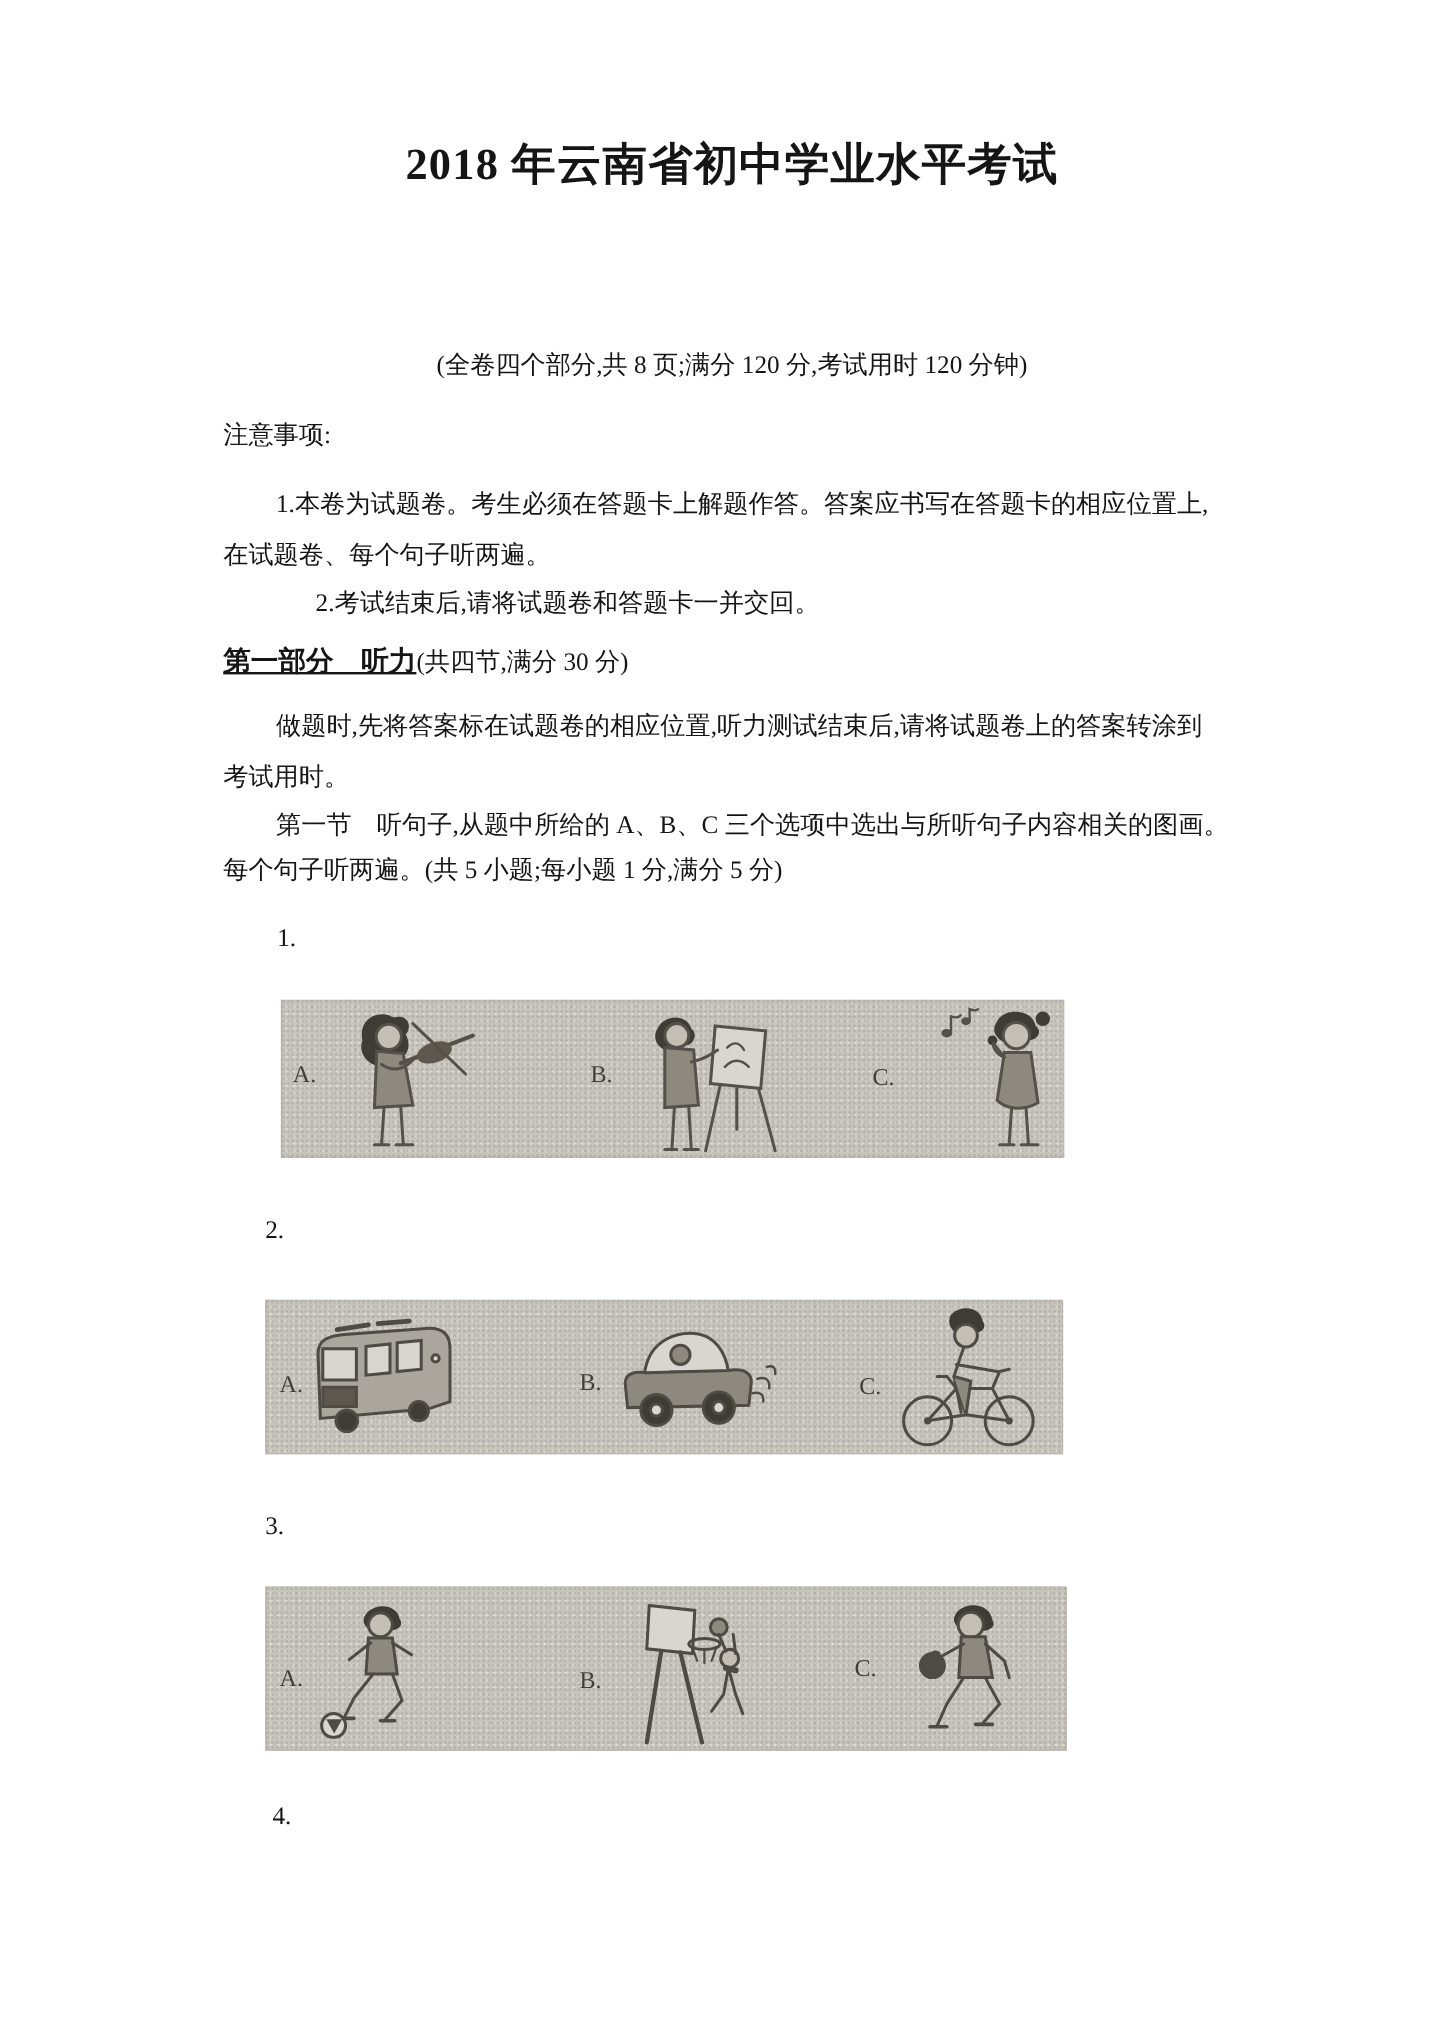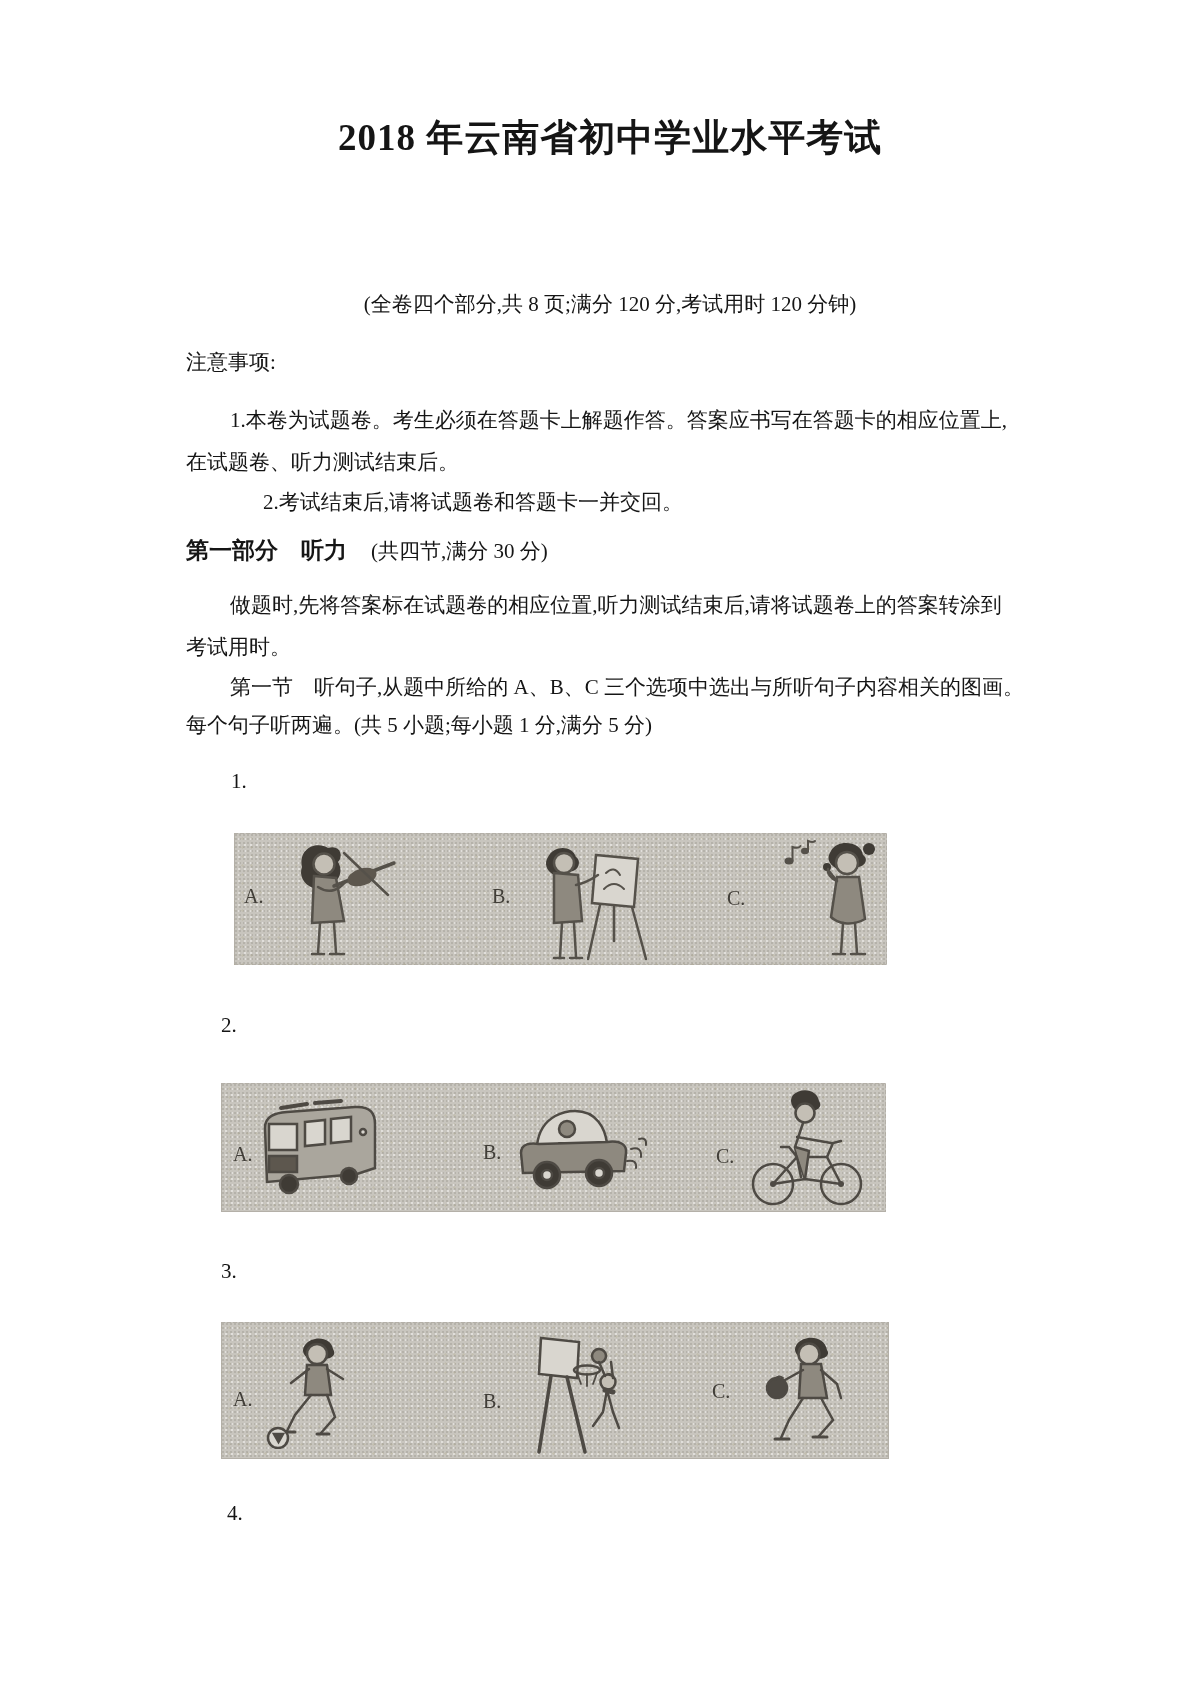--- a/index.html
+++ b/index.html
@@ -6,22 +6,22 @@
   .page{
     position:relative;width:1200px;height:1698px;margin:0 auto;background:#fff;
     font-family:"Liberation Serif","DejaVu Serif",serif;color:var(--text,#151515);
     overflow:hidden;
   }
   .t{position:absolute;white-space:nowrap;font-size:21px;line-height:27px;}
   .center{left:0;width:1200px;text-align:center;padding-left:10px;}
   .title1{top:124px;font-size:37px;font-weight:700;letter-spacing:1px;}
   .title2{top:200px;font-size:39px;font-weight:700;}
   .meta{top:291px;}
-  .part-bold{font-weight:700;font-size:23px;}
-  .part-rest{font-size:21px;margin-left:24px;}
+  .part-bold{font-weight:700;font-size:23px;text-decoration:underline;}
+  .part-rest{font-size:21px;}
   .qnum{font-size:21px;}
   .strip{
     position:absolute;
     background-color:var(--strip-bg,#c8c5be);
     background-image:
       radial-gradient(rgba(105,100,90,.20) 1px,transparent 1.3px),
       radial-gradient(rgba(255,255,255,.45) 1px,transparent 1.3px),
       radial-gradient(rgba(150,140,60,.10) 1px,transparent 1.4px);
     background-size:4px 4px,6px 6px,9px 9px;
     background-position:0 0,2px 3px,4px 1px;
@@ -35,21 +35,21 @@
 </head>
 <body>
 
 <div class="page">
 
   <div class="t center title1">2018 年云南省初中学业水平考试</div>
   <div class="t center meta">(全卷四个部分,共 8 页;满分 120 分,考试用时 120 分钟)</div>
 
   <div class="t" style="left:186px;top:349px;">注意事项:</div>
   <div class="t" style="left:230px;top:407px;">1.本卷为试题卷。考生必须在答题卡上解题作答。答案应书写在答题卡的相应位置上,</div>
-  <div class="t" style="left:186px;top:449px;">在试题卷、听力测试结束后。</div>
+  <div class="t" style="left:186px;top:449px;">在试题卷、每个句子听两遍。</div>
   <div class="t" style="left:230px;top:489px;margin-left:33px;">2.考试结束后,请将试题卷和答题卡一并交回。</div>
 
   <div class="t" style="left:186px;top:537px;"><span class="part-bold">第一部分　听力</span><span class="part-rest">(共四节,满分 30 分)</span></div>
 
   <div class="t" style="left:230px;top:592px;">做题时,先将答案标在试题卷的相应位置,听力测试结束后,请将试题卷上的答案转涂到</div>
   <div class="t" style="left:186px;top:634px;">考试用时。</div>
   <div class="t" style="left:230px;top:674px;">第一节　听句子,从题中所给的 A、B、C 三个选项中选出与所听句子内容相关的图画。</div>
   <div class="t" style="left:186px;top:712px;text-align:right;">每个句子听两遍。(共 5 小题;每小题 1 分,满分 5 分)</div>
 
   <div class="t qnum" style="left:231px;top:768px;">1.</div>

